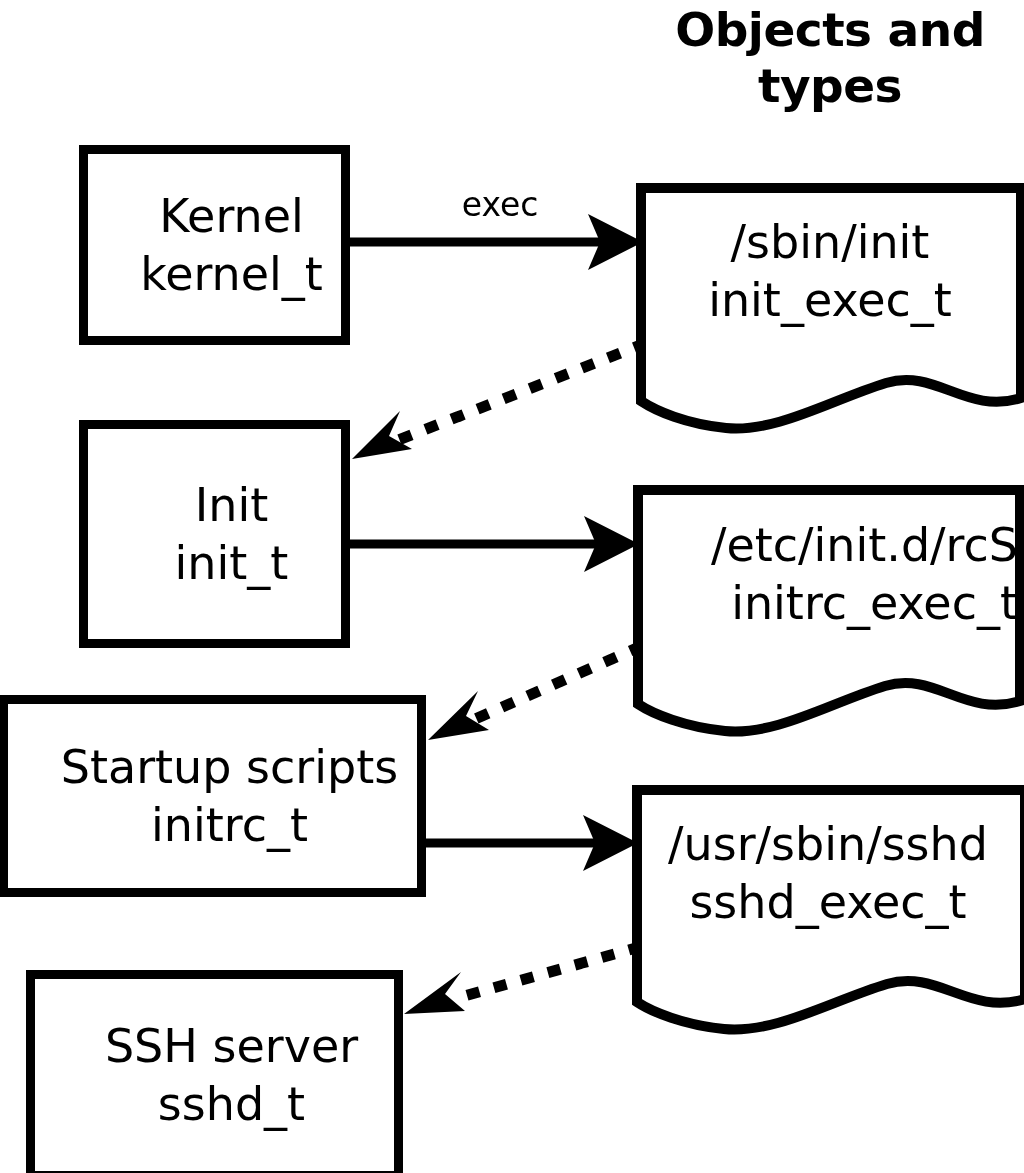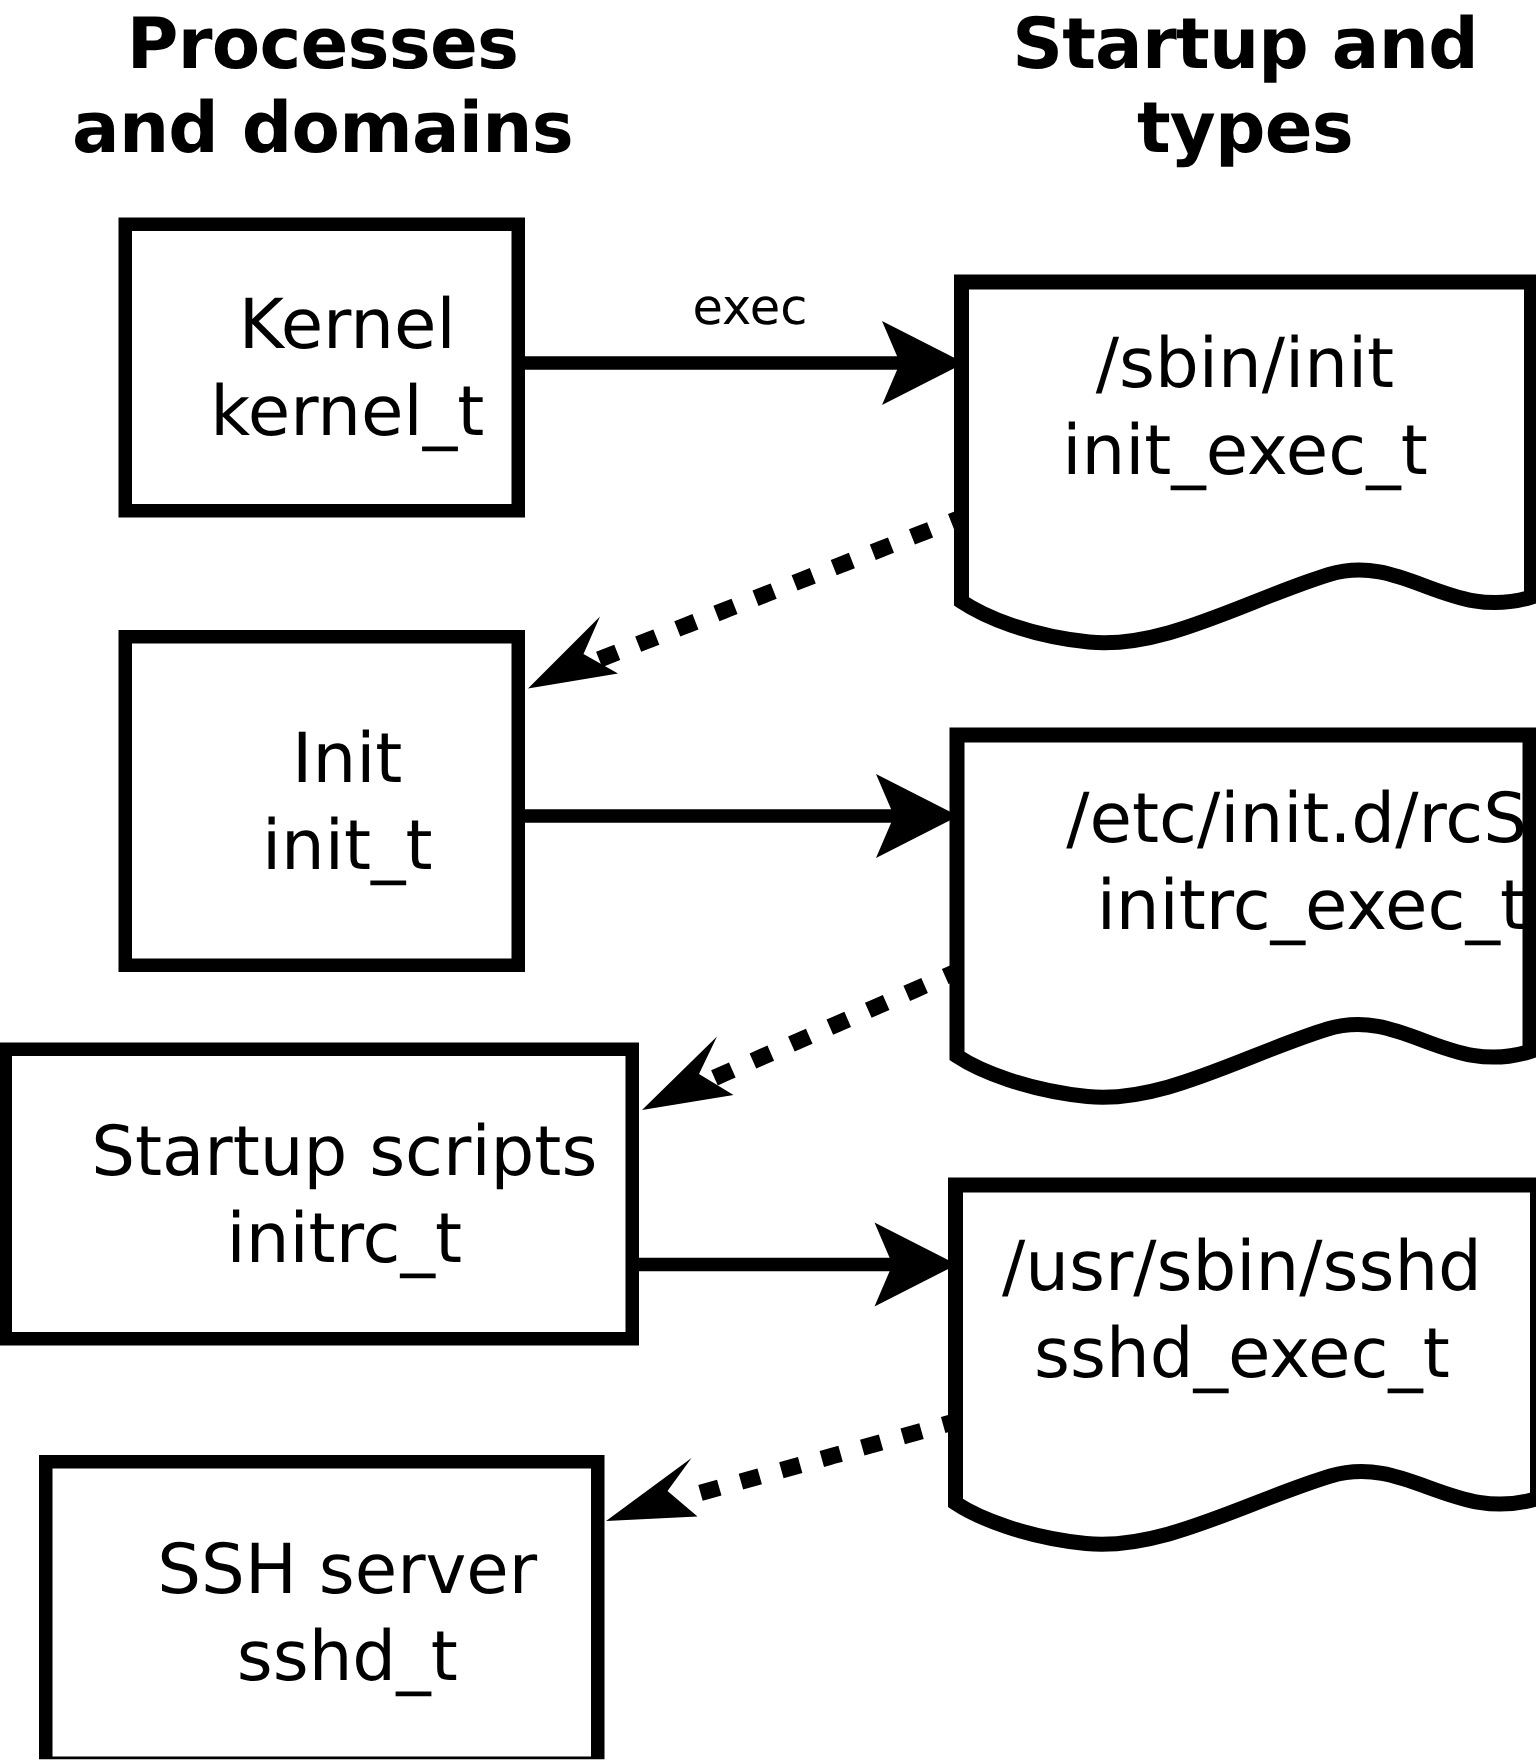--- a/index.html
+++ b/index.html
@@ -77,23 +77,21 @@
     color: #000000;
     text-align: center;
     z-index: 5;
   }
 </style>
 </head>
 <body>
 
 <div id="canvas">
 
-  <div class="col-header" id="header-left">Processes
-and domains</div>
-  <div class="col-header" id="header-right">Startup and
+  <div class="col-header" id="header-right">Objects and
 types</div>
 
   <svg class="edge-layer" width="1024" height="1173" viewBox="0 0 1024 1173">
 
     <g>
       <line x1="350" y1="242" x2="624" y2="242" stroke="#000" stroke-width="9"></line>
       <path d="M 643 242 L 588 214 L 600 242 L 588 270 Z" fill="#000"></path>
     </g>
 
     <g>

